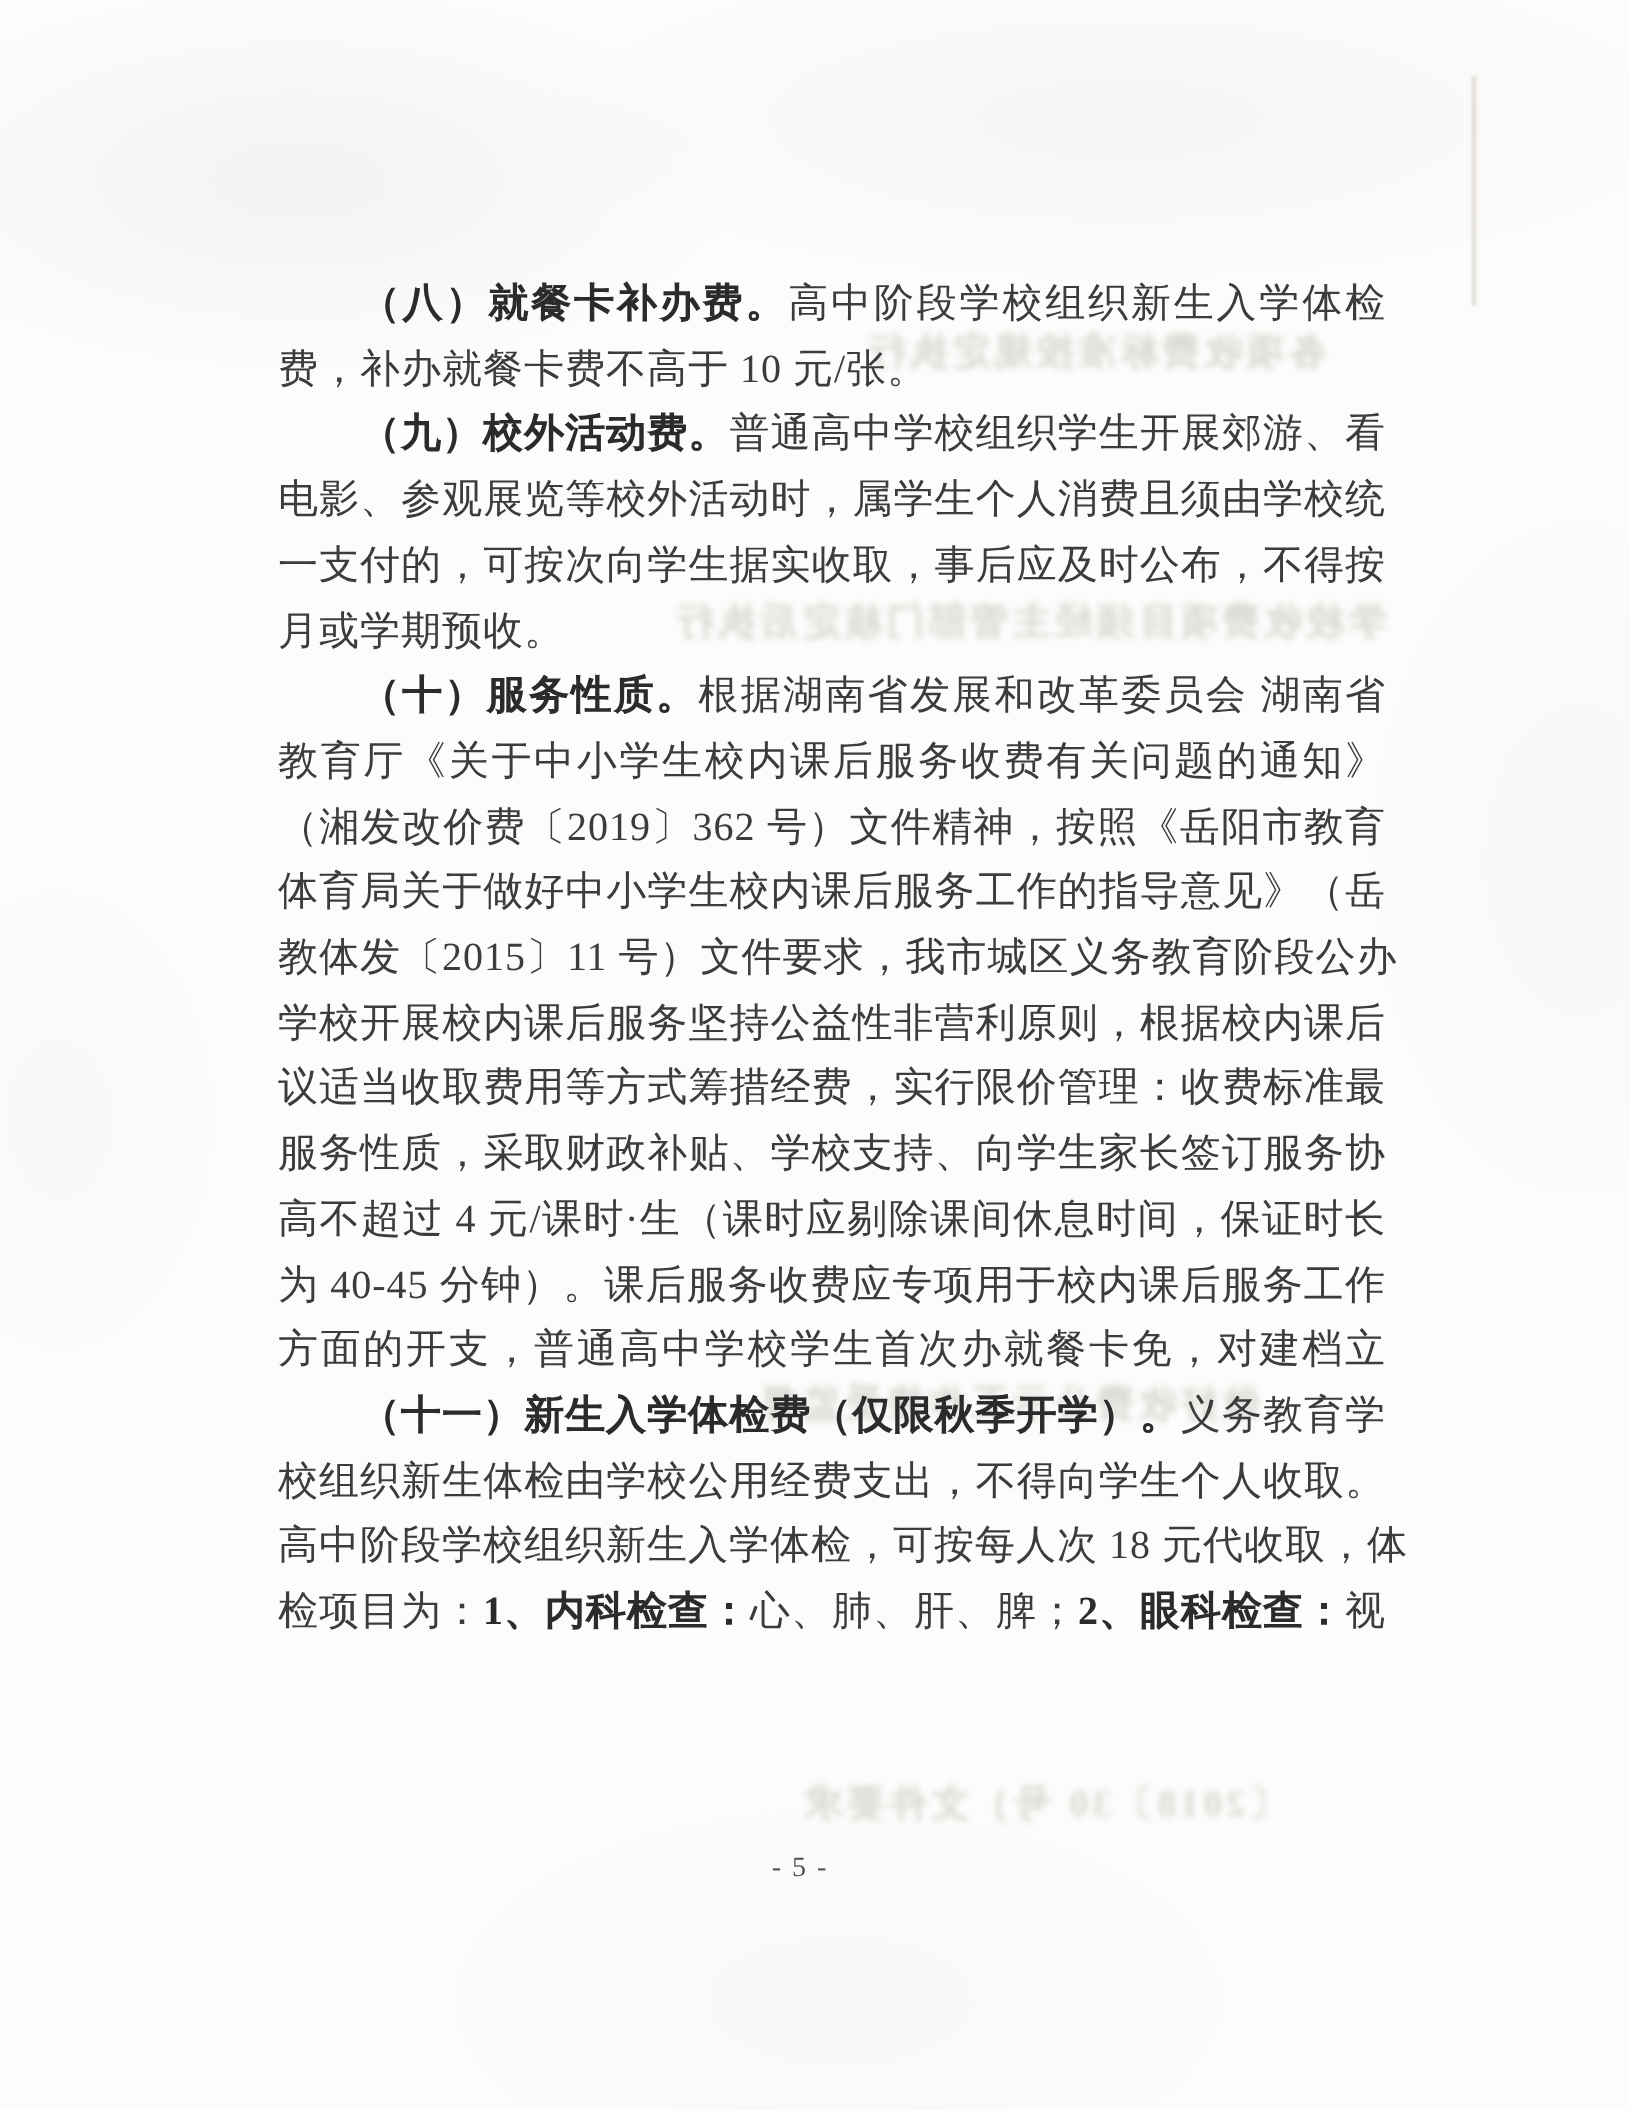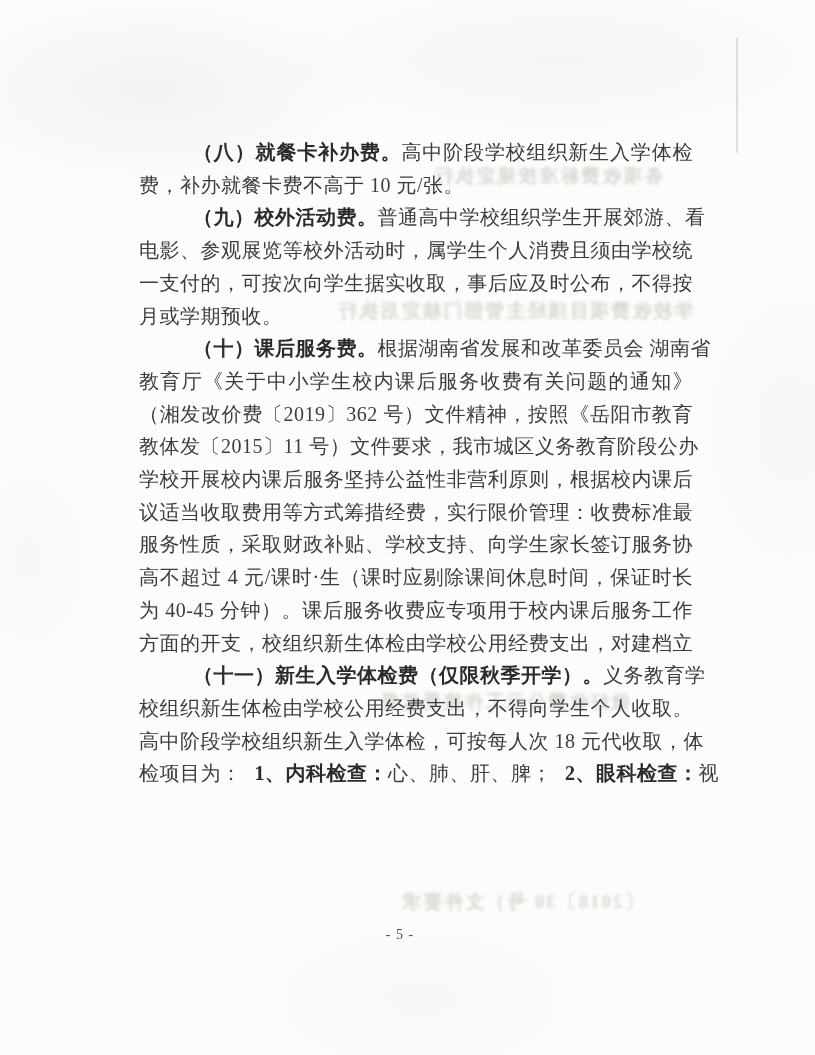--- a/index.html
+++ b/index.html
@@ -24,21 +24,21 @@
     background:rgba(178,171,162,0.38); filter:blur(0.7px); z-index:0;
   }
   .text-block { position:absolute; left:139px; top:136px; width:554px; z-index:2; }
   .line {
     font-size:20px; line-height:32.7px; white-space:nowrap;
     color:var(--ink,#3c3c3c); letter-spacing:0.5px;
     text-align:justify; text-justify:inter-character;
   }
   .line.j   { text-align-last:justify; }
   .line.ind { text-indent:41px; }
-  .line .b  { font-weight:bold; color:var(--ink-bold,#2b2b2b);margin-left:13px; }
+  .line .b  { font-weight:bold; color:var(--ink-bold,#2b2b2b); }
   .line .r  { font-weight:normal; }
   
   .ghost {
     position:absolute; z-index:1; white-space:nowrap;
     font-size:19px; font-weight:bold; letter-spacing:2px;
     color:var(--bleed,#b7bdb1); opacity:0.55; filter:blur(1.7px);
     pointer-events:none;
   }
   .ghost.mir { transform:scaleX(-1); }
   .page-num {
@@ -54,30 +54,31 @@
 <div class="scan">
   <div class="page-texture"></div>
   <div class="page-edge"></div>
   <div class="text-block">
       <div class="line j ind"><span class="b">（八）就餐卡补办费。</span><span class="r">高中阶段学校组织新生入学体检</span></div>
       <div class="line"><span class="r">费，补办就餐卡费不高于 10 元/张。</span></div>
       <div class="line j ind"><span class="b">（九）校外活动费。</span><span class="r">普通高中学校组织学生开展郊游、看</span></div>
       <div class="line j"><span class="r">电影、参观展览等校外活动时，属学生个人消费且须由学校统</span></div>
       <div class="line j"><span class="r">一支付的，可按次向学生据实收取，事后应及时公布，不得按</span></div>
       <div class="line"><span class="r">月或学期预收。</span></div>
-      <div class="line j ind"><span class="b">（十）课后服务费。</span><span class="r">根据湖南省发展和改革委员会 湖南省</span></div>
+      <div class="line j ind"><span class="b">（十）服务性质。</span><span class="r">根据湖南省发展和改革委员会 湖南省</span></div>
       <div class="line j"><span class="r">教育厅《关于中小学生校内课后服务收费有关问题的通知》</span></div>
       <div class="line j"><span class="r">（湘发改价费〔2019〕362 号）文件精神，按照《岳阳市教育</span></div>
+      <div class="line j"><span class="r">体育局关于做好中小学生校内课后服务工作的指导意见》（岳</span></div>
       <div class="line j"><span class="r">教体发〔2015〕11 号）文件要求，我市城区义务教育阶段公办</span></div>
       <div class="line j"><span class="r">学校开展校内课后服务坚持公益性非营利原则，根据校内课后</span></div>
       <div class="line j"><span class="r">议适当收取费用等方式筹措经费，实行限价管理：收费标准最</span></div>
       <div class="line j"><span class="r">服务性质，采取财政补贴、学校支持、向学生家长签订服务协</span></div>
       <div class="line j"><span class="r">高不超过 4 元/课时·生（课时应剔除课间休息时间，保证时长</span></div>
       <div class="line j"><span class="r">为 40-45 分钟）。课后服务收费应专项用于校内课后服务工作</span></div>
-      <div class="line j"><span class="r">方面的开支，校组织新生体检由学校公用经费支出，对建档立</span></div>
+      <div class="line j"><span class="r">方面的开支，普通高中学校学生首次办就餐卡免，对建档立</span></div>
       <div class="line j ind"><span class="b">（十一）新生入学体检费（仅限秋季开学）。</span><span class="r">义务教育学</span></div>
       <div class="line j"><span class="r">校组织新生体检由学校公用经费支出，不得向学生个人收取。</span></div>
       <div class="line j"><span class="r">高中阶段学校组织新生入学体检，可按每人次 18 元代收取，体</span></div>
       <div class="line j"><span class="r">检项目为：</span><span class="b">1、内科检查：</span><span class="r">心、肺、肝、脾；</span><span class="b">2、眼科检查：</span><span class="r">视</span></div>
     </div>
   <div class="page-num">- 5 -</div>
 <div class="ghost mir" style="left: 432px; top: 163px;">各项收费标准按规定执行</div>
     <div class="ghost mir" style="left: 336px; top: 298px;">学校收费项目须经主管部门核定后执行</div>
     <div class="ghost mir" style="left: 378px; top: 689px;">做好收费公示工作接受监督</div>
     <div class="ghost mir" style="left: 400px; top: 889px;">〔2018〕30 号）文件要求</div>

